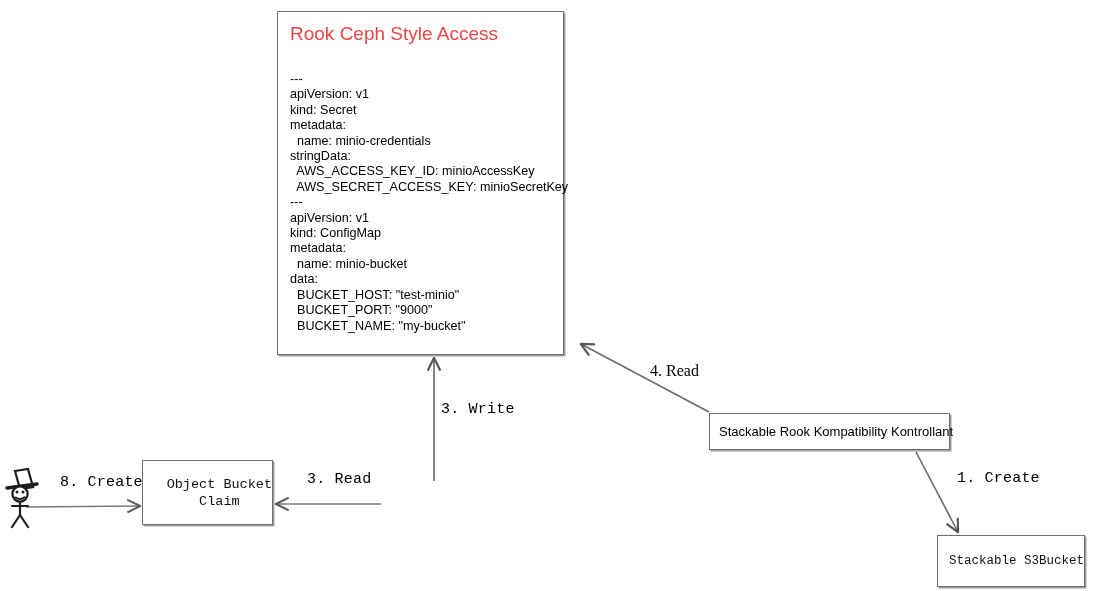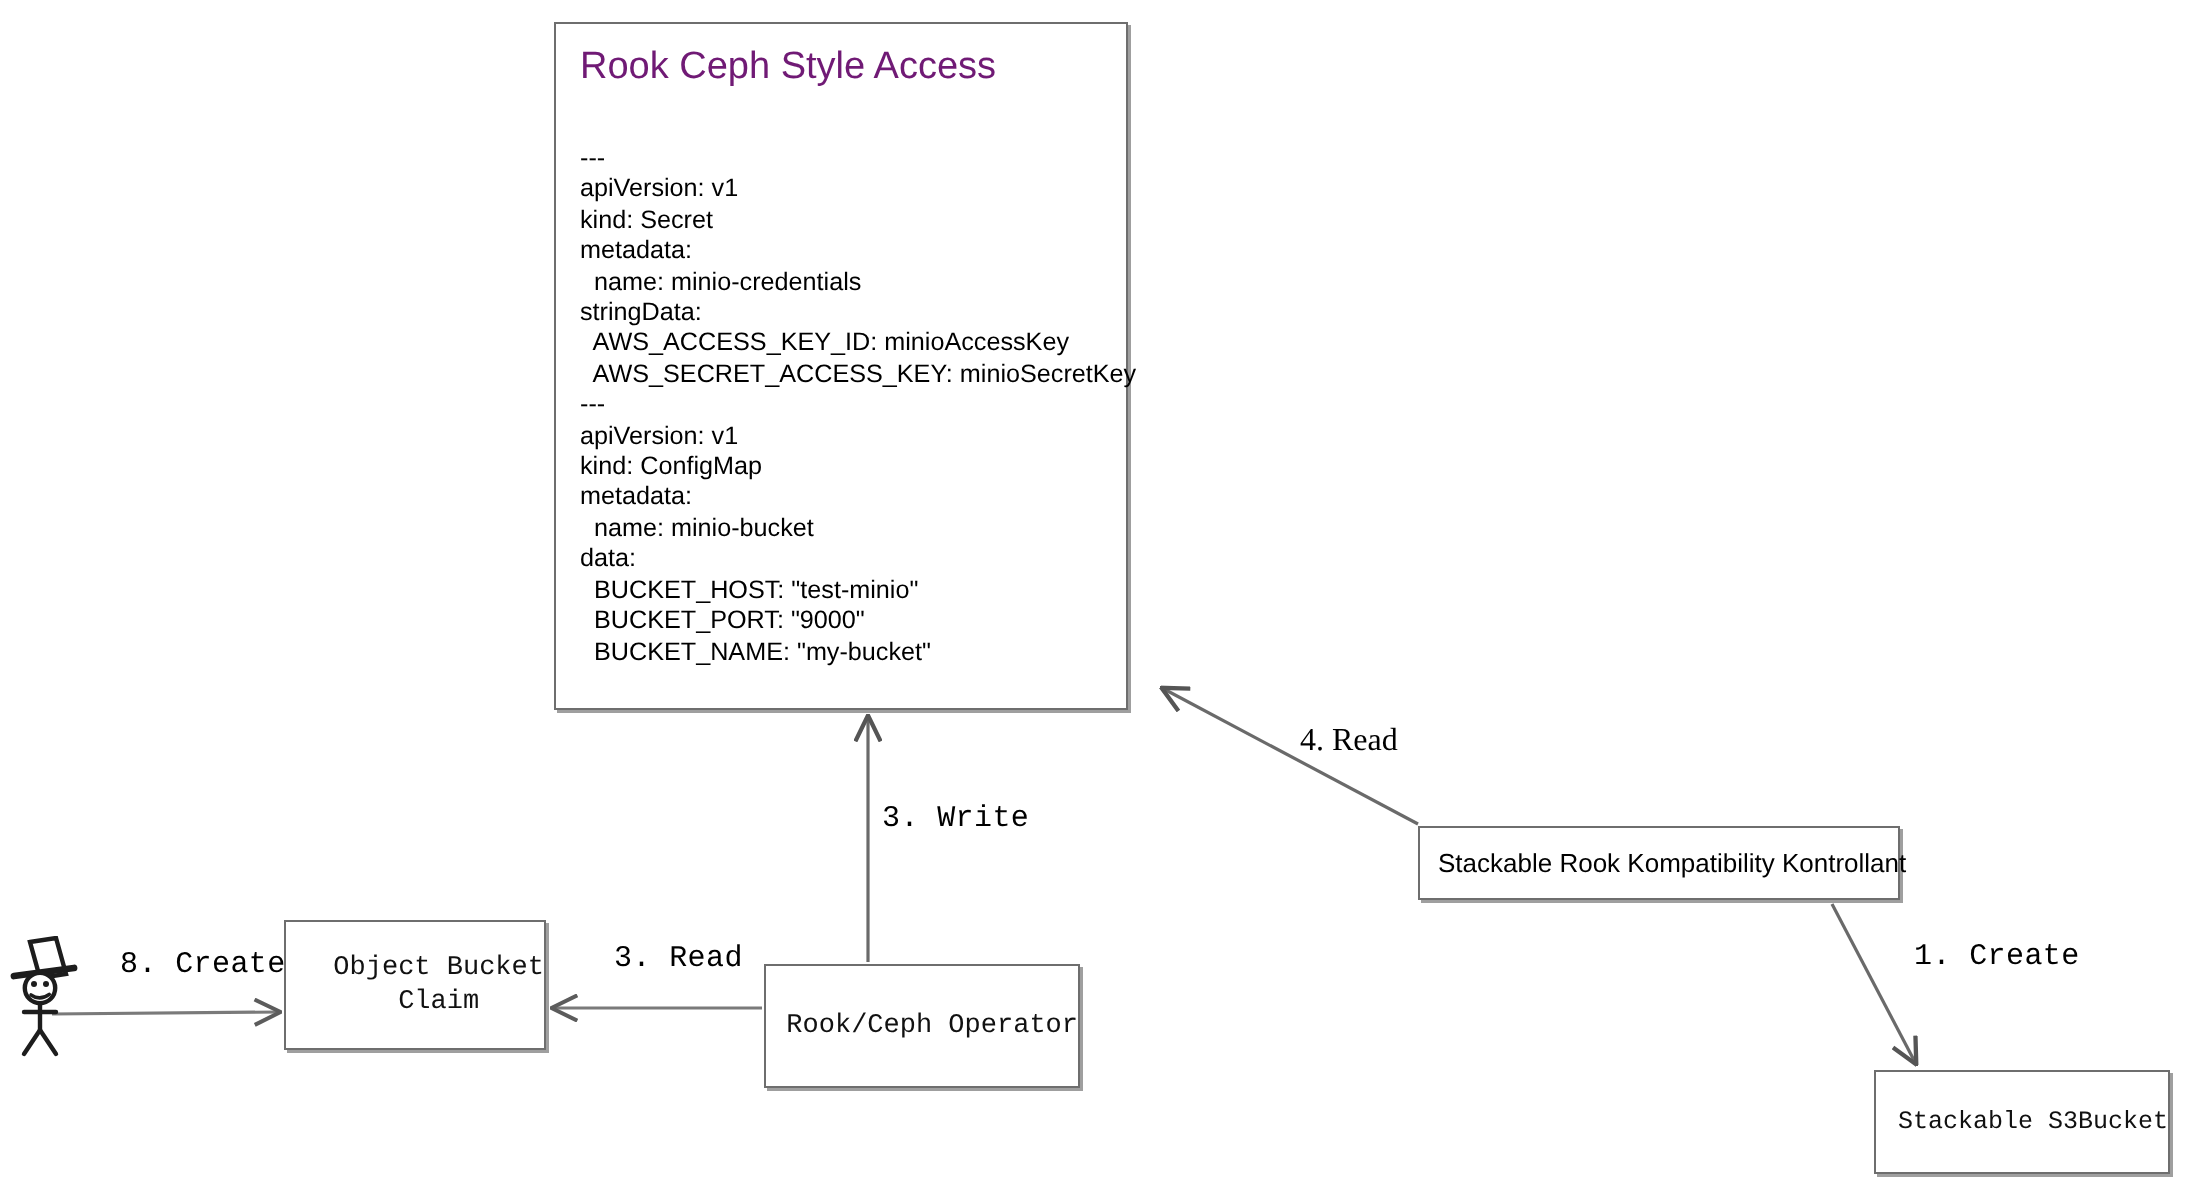--- a/index.html
+++ b/index.html
@@ -28,21 +28,21 @@
   #yaml-card {
     left: 277px;
     top: 11px;
     width: 287px;
     height: 344px;
     padding: 10px 12px 8px 12px;
   }
   #yaml-title {
     font-family: "Liberation Sans", sans-serif;
     font-size: 19px;
-    color: #701a75;
+    color: #ef4444;
     line-height: 24px;
     letter-spacing: 0px;
     white-space: pre;
   }
   #yaml-body {
     margin-top: 26px;
     font-family: "Liberation Sans", sans-serif;
     font-size: 12.6px;
     line-height: 15.4px;
     color: #000000;
@@ -194,23 +194,20 @@
   BUCKET_HOST: "test-minio"
   BUCKET_PORT: "9000"
   BUCKET_NAME: "my-bucket"</div>
   </div>
 
   <div class="node mono-node" id="obc-node">
     <span>Object Bucket
 Claim</span>
   </div>
 
-  <div class="node mono-node" id="operator-node">
-    <span>Rook/Ceph Operator</span>
-  </div>
 
   <div class="node" id="srkk-node">
     <span>Stackable Rook Kompatibility Kontrollant</span>
   </div>
 
   <div class="node mono-node" id="s3bucket-node">
     <span>Stackable S3Bucket</span>
   </div>
 
   <div class="edge-label" id="label-create1">8. Create</div>

